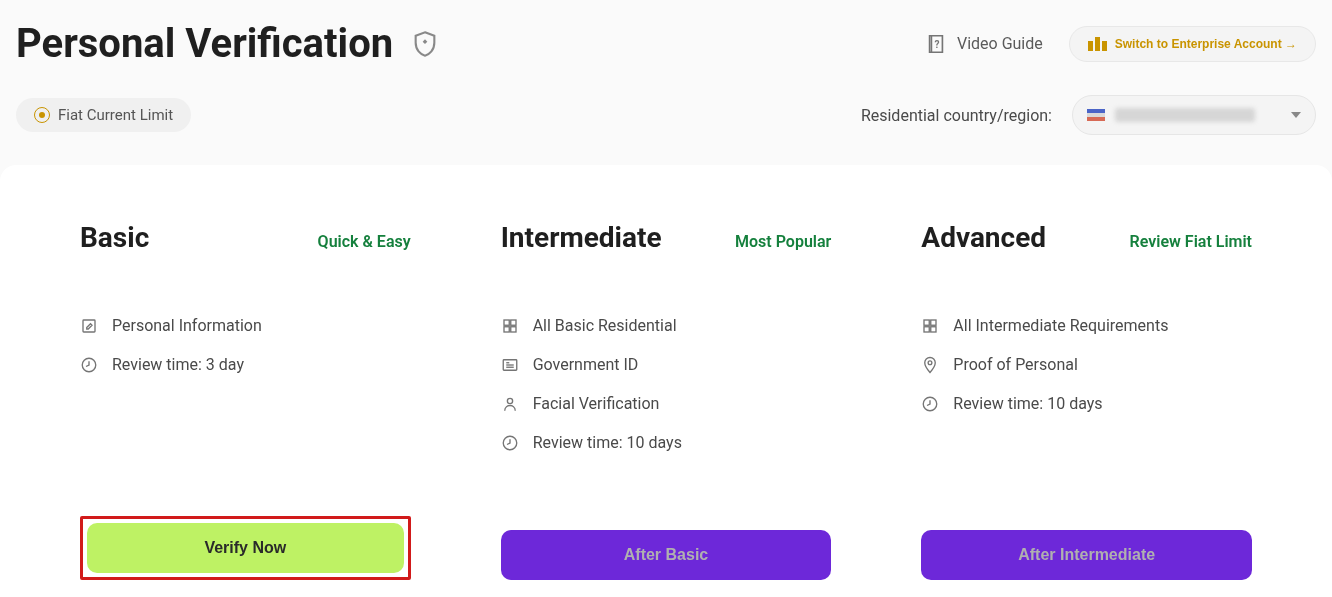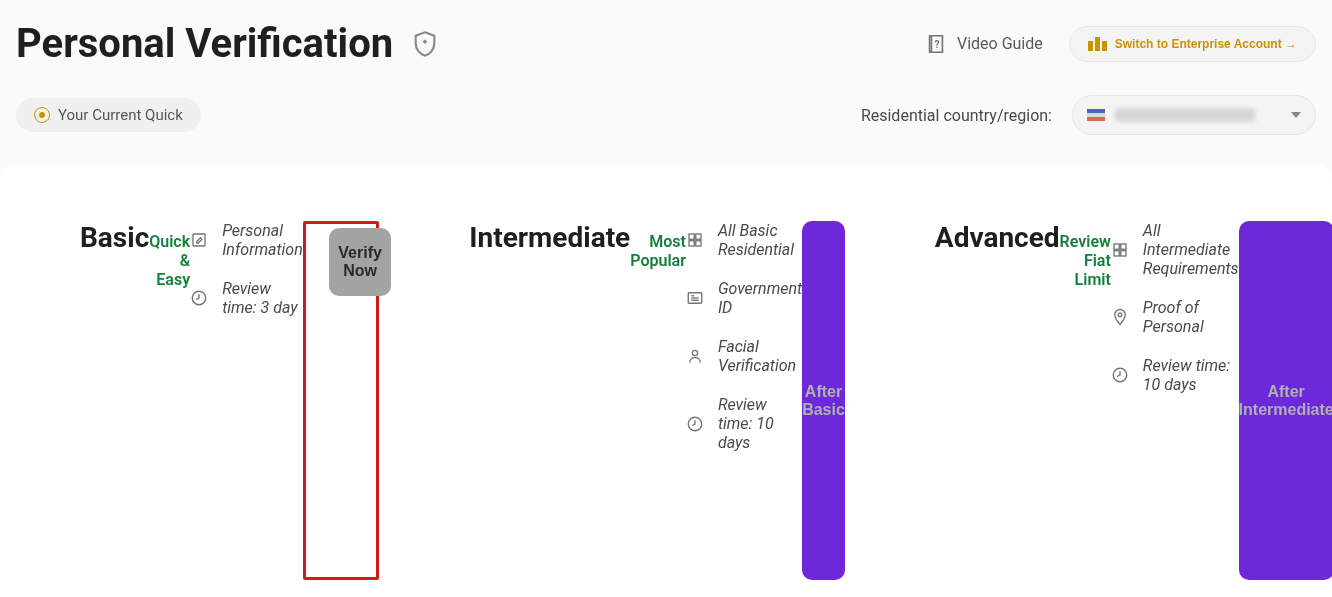--- a/index.html
+++ b/index.html
@@ -150,20 +150,21 @@
       background: #fff;
       border-radius: 16px 16px 0 0;
       padding: 56px 80px 30px 80px;
       display: grid;
       grid-template-columns: 1fr 1fr 1fr;
       gap: 90px;
       height: 445px;
     }
     .tier {
       display: flex;
+      flex-direction: column;
     }
     .tier-head {
       display: flex;
       align-items: baseline;
       justify-content: space-between;
       margin-bottom: 62px;
     }
     .tier-title {
       font-size: 28px;
       font-weight: 700;
@@ -180,41 +181,39 @@
       flex-direction: column;
       gap: 20px;
       flex: 1;
     }
     .req-item {
       display: flex;
       align-items: center;
       gap: 14px;
       color: #4a4a4a;
       font-size: 16px;
-      font-style: italic;
     }
     .req-icon {
       width: 18px;
       height: 18px;
       color: #757575;
       flex-shrink: 0;
     }
     .tier-btn {
       border: none;
       border-radius: 10px;
       padding: 16px 0;
       font-size: 16px;
       font-weight: 600;
       cursor: pointer;
       width: 100%;
     }
     .btn-primary {
-      background: #a3a3a3;
+      background: #bef264;
       color: #2a2a2a;
-      margin-left: 19px;
     }
     .btn-disabled {
       background: #6d28d9;
       color: #b0b0b0;
       cursor: not-allowed;
     }
     .highlight-box {
       border: 3px solid #d11a1a;
       padding: 4px;
       border-radius: 2px;
@@ -248,21 +247,21 @@
             <span></span>
             <span></span>
         </span>
         <span>Switch to Enterprise Account →</span>
       </button>
     </div>
   </div>
   <div class="info-row">
     <div class="limit-badge">
       <span class="circ"></span>
-      <span>Your Current Quick</span>
+      <span>Fiat Current Limit</span>
     </div>
     <div class="country-row">
       <span>Residential country/region:</span>
       <div class="country-select">
         <span style="display:flex;align-items:center;gap:10px;">
           <span class="flag">
               <span></span>
               <span></span>
               <span></span>
             </span>

